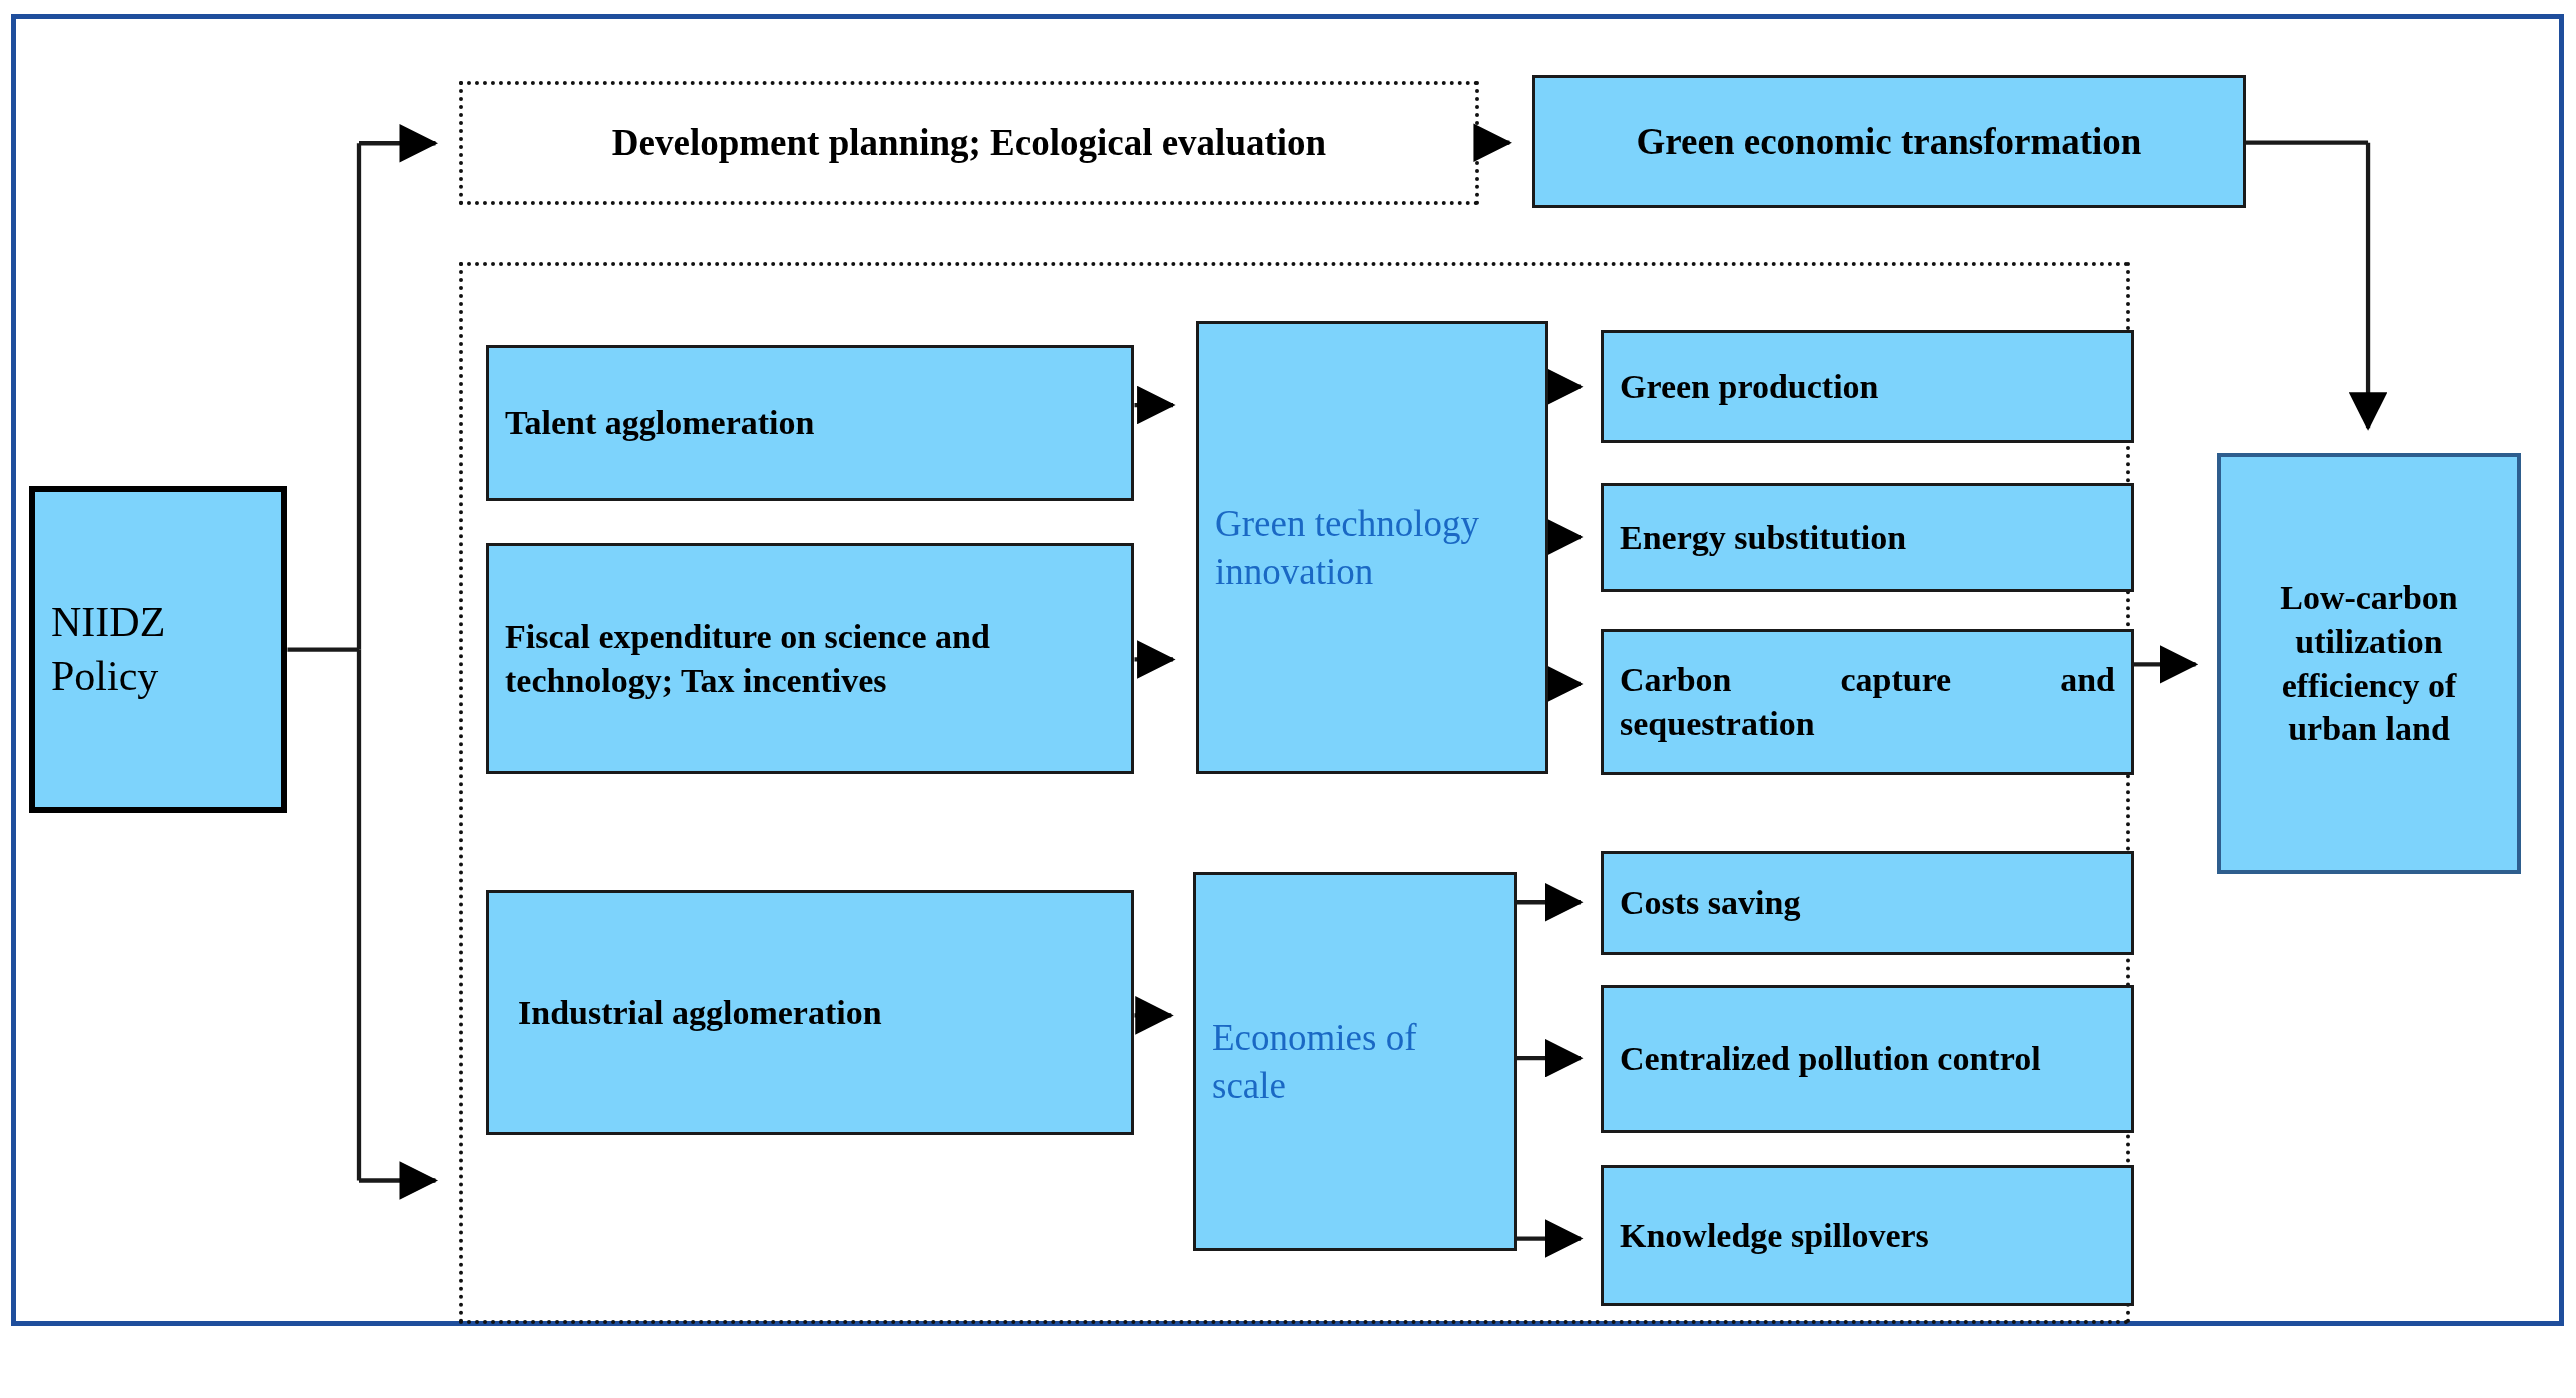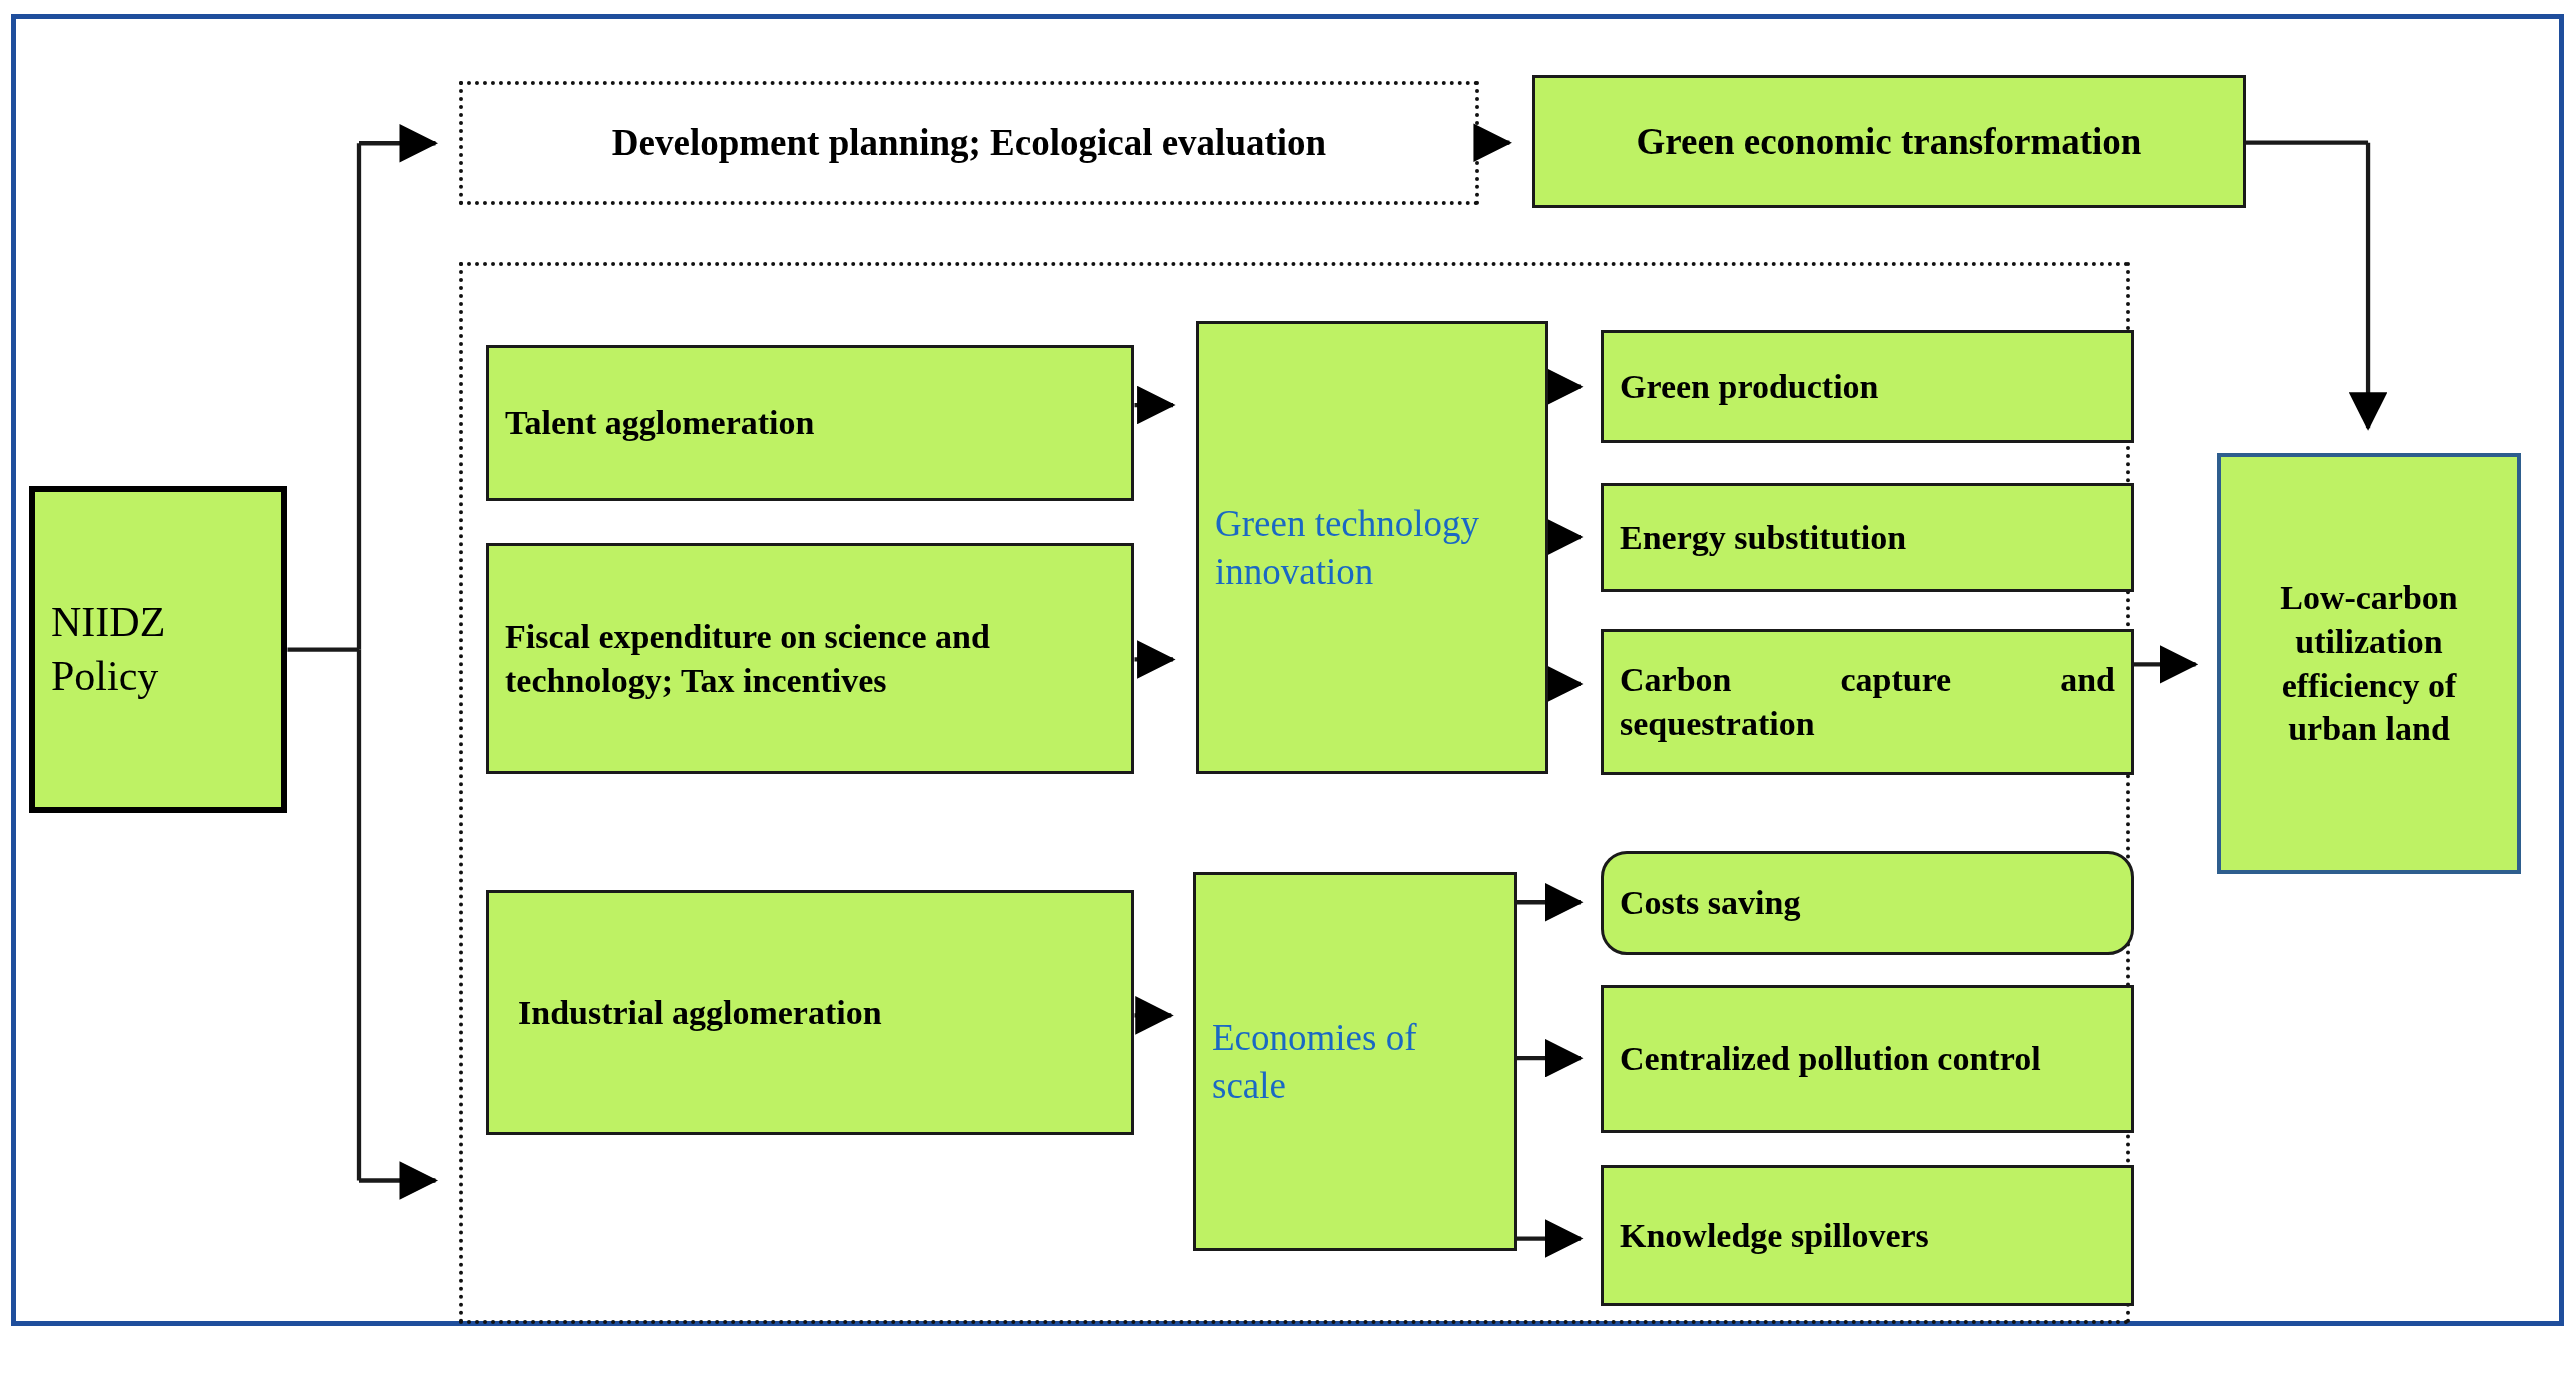--- a/index.html
+++ b/index.html
@@ -7,21 +7,21 @@
        font-family:"Liberation Serif","DejaVu Serif",serif;}
   #stage{position:relative;width:2576px;height:1399px;background:#fff;}
   svg.lines{position:absolute;left:0;top:0;width:2576px;height:1399px;pointer-events:none;}
 
   .frame-outer{position:absolute;left:11px;top:13.5px;width:2553px;height:1312px;
                border:5.5px solid #1F4E9C;box-sizing:border-box;}
 
   .dotted-box{position:absolute;box-sizing:border-box;
               border:4.3px dotted #111;background:transparent;}
 
-  .node{position:absolute;box-sizing:border-box;background:#bef264;
+  .node{position:absolute;box-sizing:border-box;background:#7dd3fc;
         display:flex;align-items:center;color:#000;}
   .node .txt{width:100%;padding:0 16px;line-height:1.28;}
 
   .b-thin{border:3.1px solid #1a1a1a;}
   .b-thick{border:6.7px solid #000;}
   .b-blue{border:4.3px solid #2E5E8E;}
 
   .left{text-align:left;}
   .center{text-align:center;}
   .justify{text-align:justify;text-align-last:left;}
@@ -116,21 +116,21 @@
   </div>
 
   <div class="node b-thin fs-med" style="left:486px;top:890px;width:648px;height:245px;">
     <div class="txt left" style="font-weight:bold;margin-left:13px;">Industrial agglomeration</div>
   </div>
 
   <div class="node b-thin fs-big" style="left:1193px;top:872px;width:324px;height:379px;">
     <div class="txt left blue-txt">Economies of scale</div>
   </div>
 
-  <div class="node b-thin fs-med" style="left:1601px;top:851px;width:533px;height:104px;border-radius:26px;">
+  <div class="node b-thin fs-med" style="left:1601px;top:851px;width:533px;height:104px;">
     <div class="txt left" style="font-weight:bold;">Costs saving</div>
   </div>
 
   <div class="node b-thin fs-med" style="left:1601px;top:985px;width:533px;height:148px;">
     <div class="txt justify" style="font-weight:bold;">Centralized pollution control</div>
   </div>
 
   <div class="node b-blue fs-med" style="left:2217px;top:453px;width:304px;height:421px;">
     <div class="txt center" style="font-weight:bold;padding:0 21px;">Low-carbon utilization efficiency of urban land</div>
   </div>

